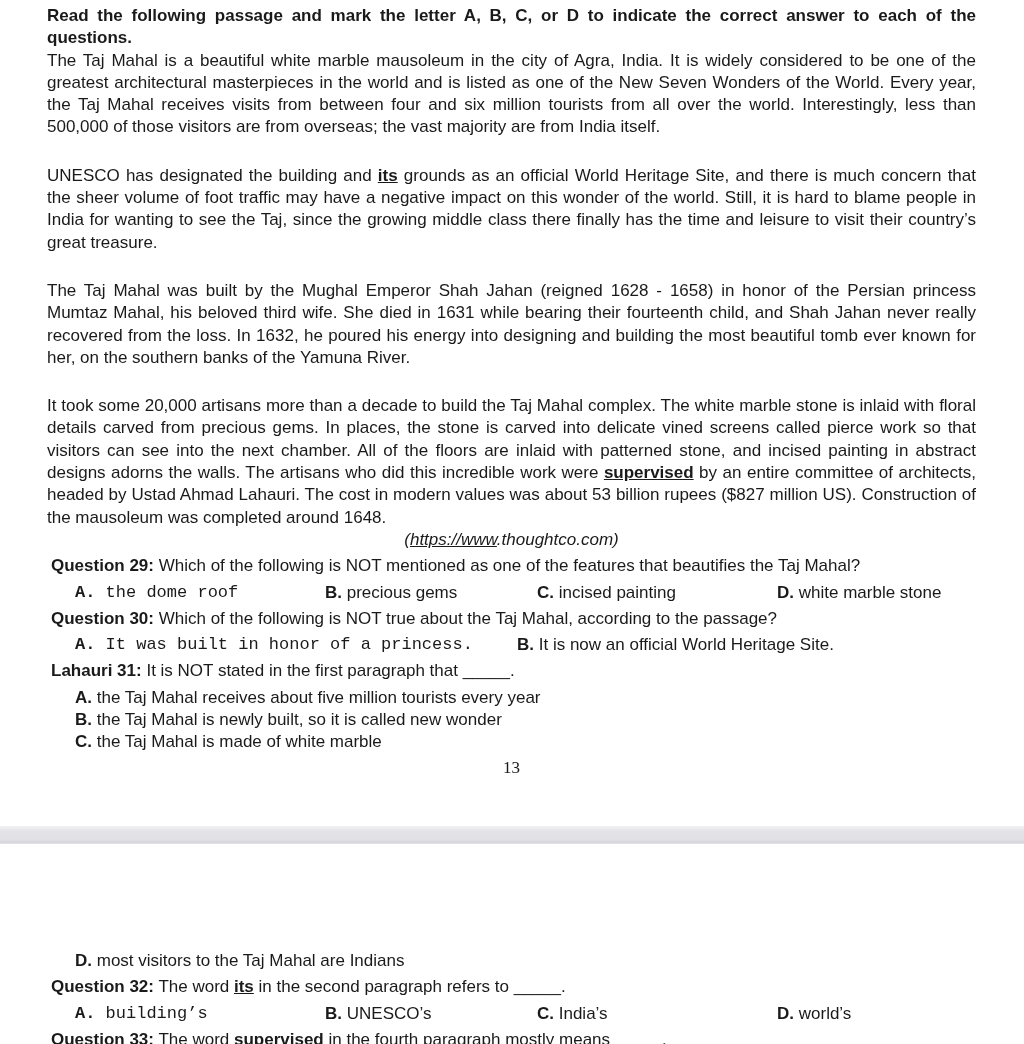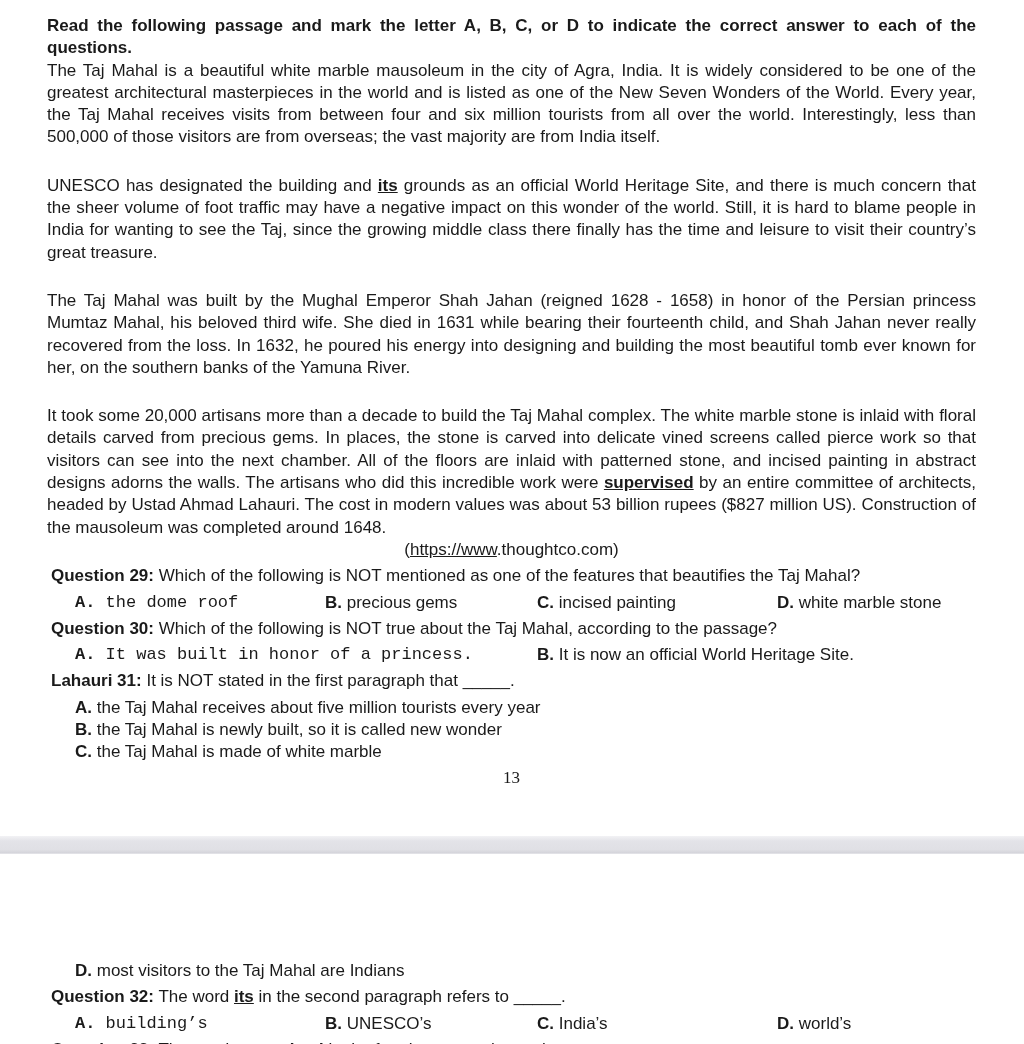--- a/index.html
+++ b/index.html
@@ -12,52 +12,53 @@
     font-family: "Liberation Sans", sans-serif;
     font-size: 17px;
     line-height: 22.3px;
     color: #1a1a1a;
     min-height: 1044px;
   }
   .page {
     padding-left: 47px;
     padding-right: 48px;
   }
-  .page1 { padding-top: 15px; }
+  .page1 { padding-top: 5px; }
   .page2 { padding-top: 106px; }
   .para {
     margin: 0;
     text-align: justify;
   }
   .spaced { margin-top: 26px; }
   .bold { font-weight: bold; }
   .bu {
     font-weight: bold;
     text-decoration: underline;
   }
   .citation {
     margin: 0;
     text-align: center;
+    font-style: italic;
   }
   .und { text-decoration: underline; }
   .qline { margin: 4px; }
   .optrow {
     position: relative;
     height: 22.3px;
   }
   .opt {
     position: absolute;
     top: 0;
     white-space: nowrap;
   }
   .colA { left: 28px; font-family: Liberation Mono, monospace; }
   .colB { left: 278px; }
   .colC { left: 490px; }
   .colD { left: 730px; }
-  .colB2 { left: 490px; }
+  .colB2 { left: 470px; }
   .optline { padding-left: 28px; }
   .pageno {
     margin-top: 3px;
     text-align: center;
     font-family: "Liberation Serif", serif;
     font-size: 17px;
   }
   .page-gap {
     margin-top: 47px;
     height: 18px;

